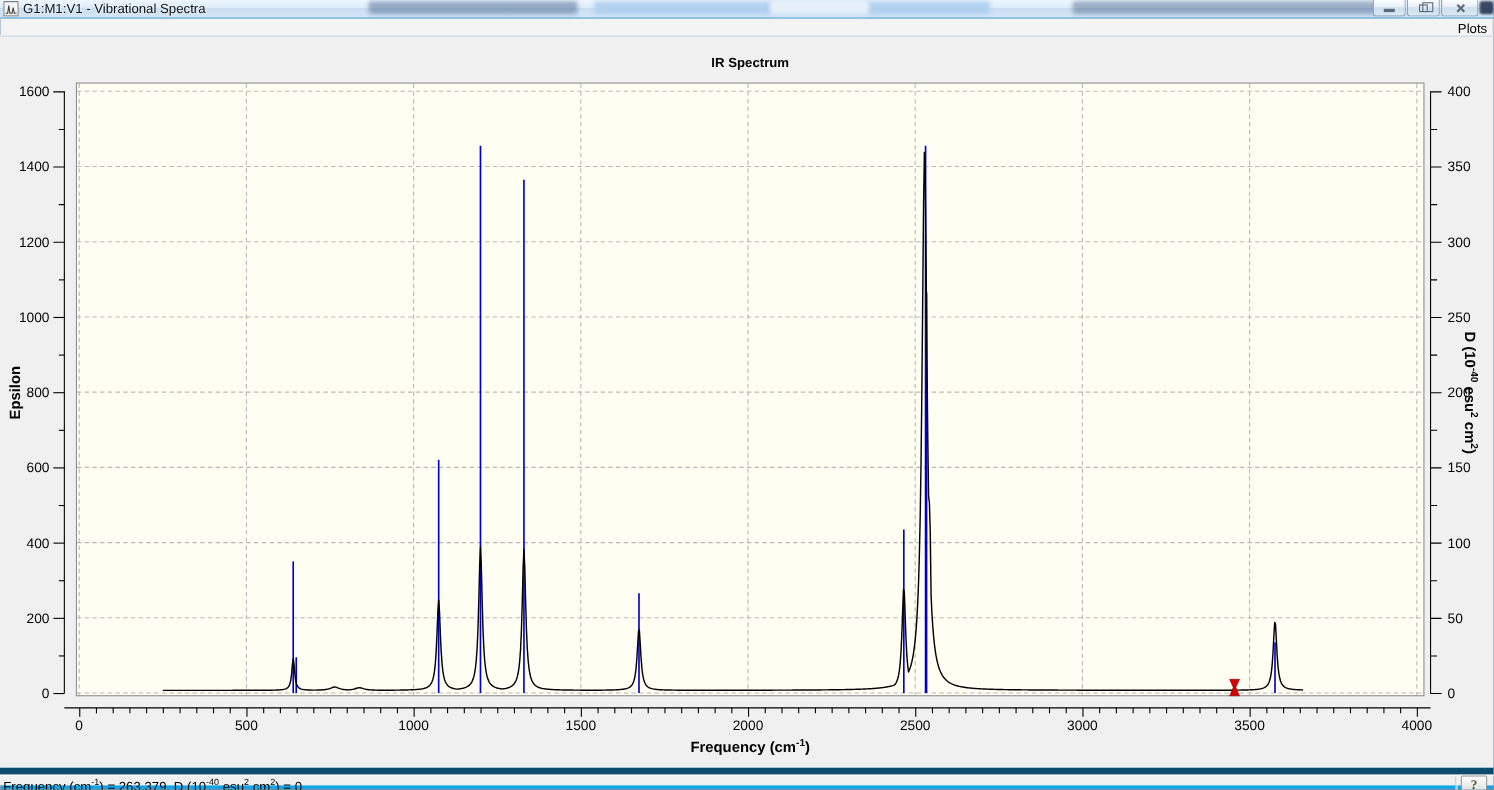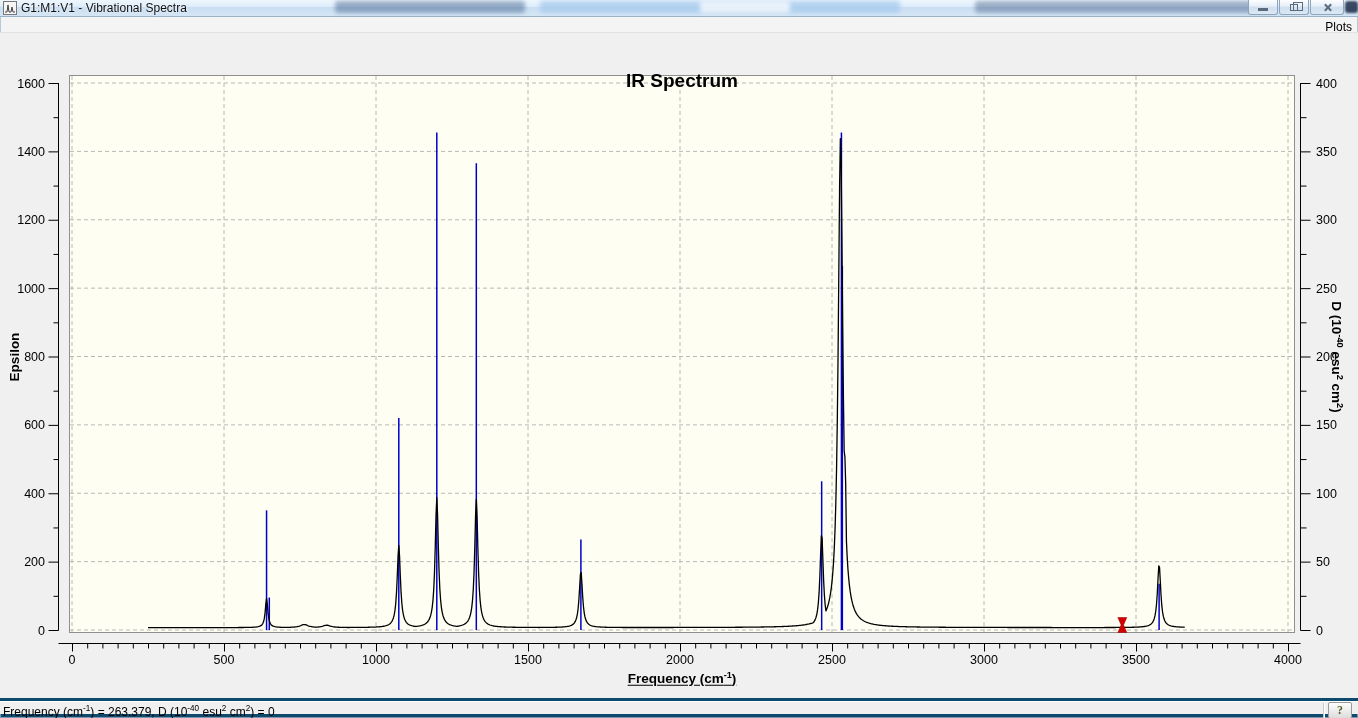--- a/index.html
+++ b/index.html
@@ -1,19 +1,19 @@
 <!DOCTYPE html>
 <html><head>
 <meta charset="utf-8">
 <style>
   * { margin:0; padding:0; box-sizing:border-box; }
   html,body { width:1358px; height:718px; }
   body { font-family:"Liberation Sans", sans-serif; background:#555; }
   .window {
-    position:relative; width:1358px; height:718px; background:#0c4a6e;
+    position:relative; width:1358px; height:718px; background:#0ea5e9;
     overflow:hidden; box-shadow:inset 0 0 0 1px #7d96ad;
   }
   
   .titlebar {
     position:absolute; top:0; left:0; width:1358px; height:17px;
     background:linear-gradient(#eef6fd 0%, #dcebfa 45%, #c9def2 46%, #d5e6f5 100%);
     border-bottom:1px solid #9ab2c9; z-index:5;
   }
   .titlebar-icon { position:absolute; left:3px; top:1px; width:14px; height:14px; }
   .titlebar-title {
@@ -49,31 +49,31 @@
     background:#f4f4f4; border-bottom:1px solid #e3e3e3; z-index:5;
     box-shadow:inset 1px 0 0 #b9c9d6, inset -1px 0 0 #b9c9d6;
     text-align:right;
   }
   .menu-item { display:inline-block; padding:1px 6px 0 4px; font-size:12px; color:#000; }
   
   .chart-region { position:absolute; top:33px; left:0; width:1358px; height:665px; background:#f0f0f0; }
   .chart-region svg { position:absolute; left:0; top:0; }
   .chart-title {
     position:absolute; left:682px; top:24px; transform:translate(-50%,-50%);
-    font-size:19px; font-weight:bold; color:#000; white-space:nowrap; z-index:2;margin-top:24px;
+    font-size:12px; font-weight:bold; color:#000; white-space:nowrap; z-index:2;
   }
   .axis-title { position:absolute; font-size:13.5px; font-weight:bold; color:#000; white-space:nowrap; z-index:2; }
   .axis-title sup, .status-text sup { font-size:0.68em; }
   .y-left-title  { left:14px;  top:324px; transform:translate(-50%,-50%) rotate(-90deg); }
   .y-right-title { left:1337px; top:324px; transform:translate(-50%,-50%) rotate(90deg); }
-  .x-title { left:682px; top:645px; transform:translate(-50%,-50%);text-decoration:underline; }
+  .x-title { left:682px; top:645px; transform:translate(-50%,-50%); }
   
   .statusbar {
     position:absolute; top:698px; left:0; width:1358px; height:16px;
-    background:#f0f0f0; border-top:3px solid #0c4a6e; z-index:5;
+    background:#f0f0f0; border-top:6px solid #0c4a6e; z-index:5;
     box-shadow:inset 0 1px 0 #ffffff;
   }
   .status-text { position:absolute; left:3px; top:3px; font-size:12px; color:#000; white-space:nowrap; }
   .status-sep { position:absolute; right:33px; top:2px; width:2px; height:16px;
     border-left:1px solid #c8c8c8; border-right:1px solid #ffffff; }
   .help-btn {
     position:absolute; right:6px; top:1px; width:24px; height:17px;
     border:1px solid #9a9a9a; border-radius:2px;
     background:linear-gradient(#fefefe,#dcdcdc);
     font-size:12px; font-weight:bold; font-family:"Liberation Serif", serif;

